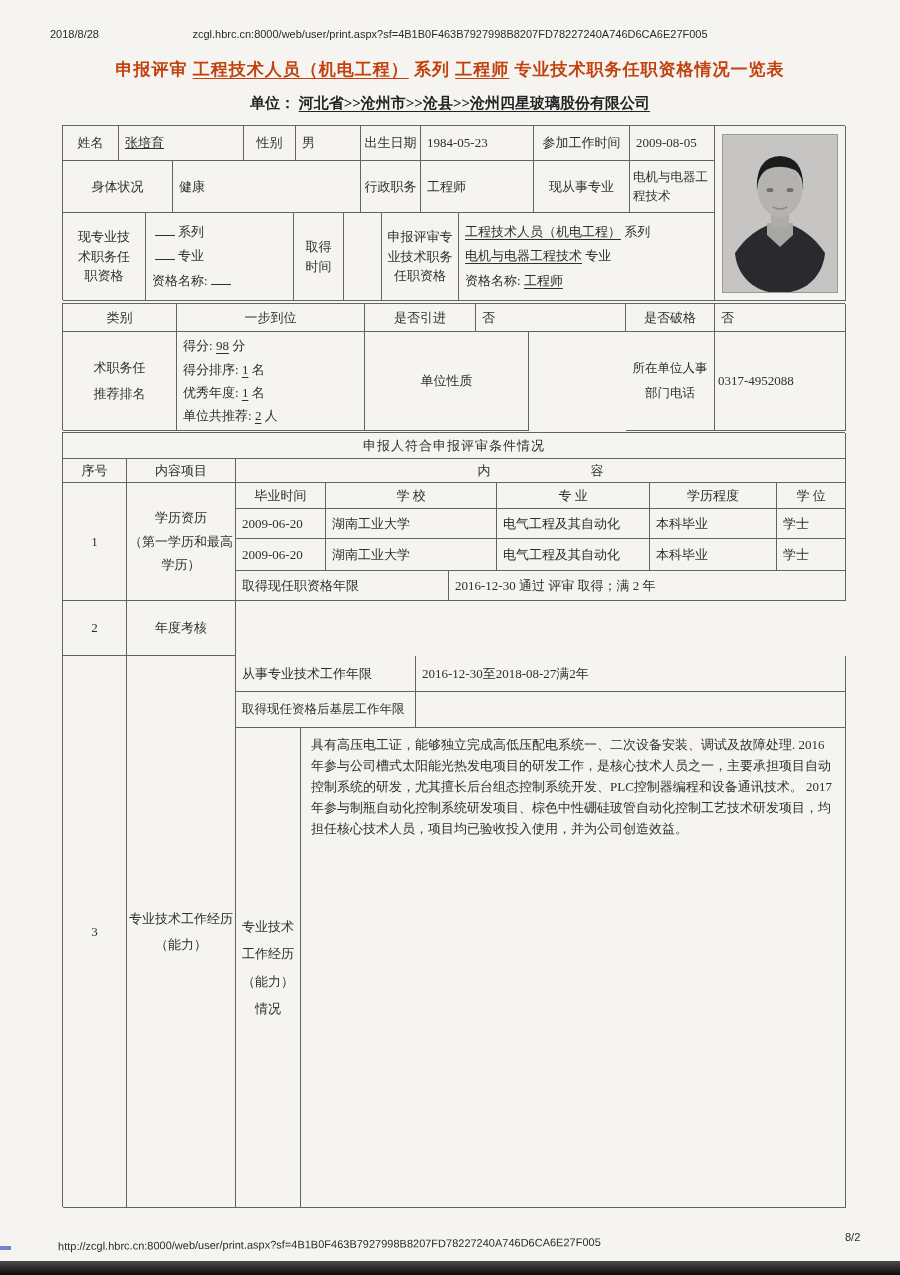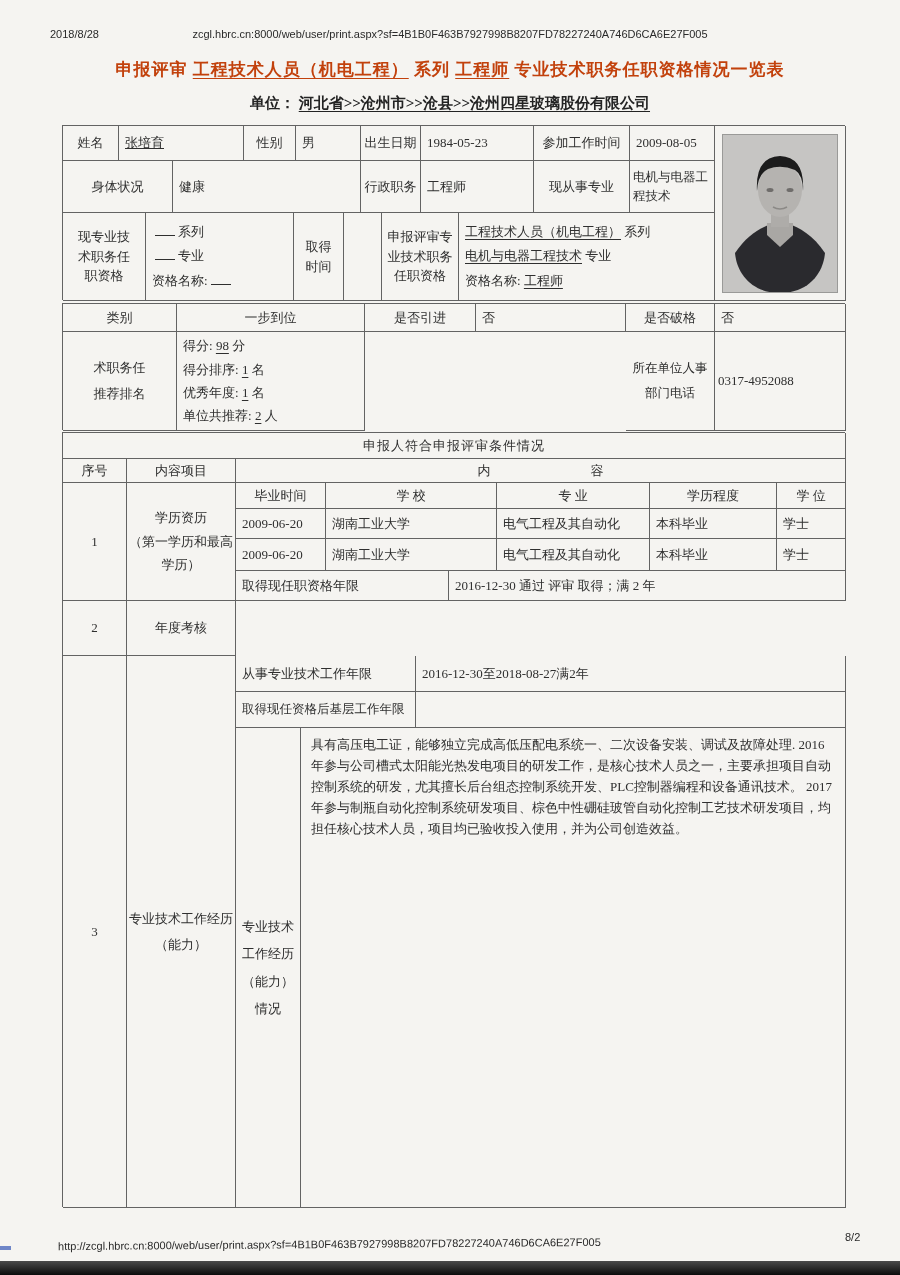--- a/index.html
+++ b/index.html
@@ -117,20 +117,21 @@
     <div class="cell" style="left:0;top:28px;width:114px;height:99px;line-height:2;">
       <span class="ln">术职务任</span>
       <span class="ln">推荐排名</span>
     </div>
     <div class="cell vleft" style="left:114px;top:28px;width:188px;height:99px;line-height:1.8;">
       <span class="ln"><span>得分:</span> <span class="u">98</span> <span>分</span></span>
       <span class="ln"><span>得分排序:</span> <span class="u">1</span> <span>名</span></span>
       <span class="ln"><span>优秀年度:</span> <span class="u">1</span> <span>名</span></span>
       <span class="ln"><span>单位共推荐:</span> <span class="u">2</span> <span>人</span></span>
     </div>
+    <div class="cell" style="left:302px;top:28px;width:164px;height:99px;">单位性质</div>
     <div class="cell" style="left:563px;top:28px;width:89px;height:99px;line-height:2;font-size:12.5px;">
       <span class="ln">所在单位人事</span>
       <span class="ln">部门电话</span>
     </div>
     <div class="cell vleft smallpad" style="left:652px;top:28px;width:131px;height:99px;">0317-4952088</div>
   </div>
 
   <div class="tbl" style="left:62px;top:432px;width:783px;height:775px;">
     <div class="cell" style="left:0;top:0;width:783px;height:26px;letter-spacing:1px;">申报人符合申报评审条件情况</div>
 

